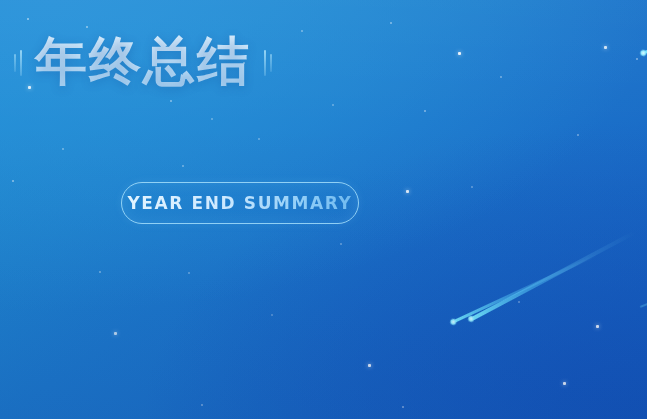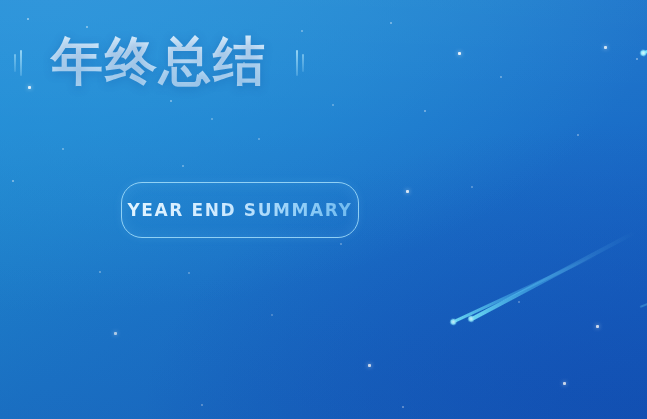--- a/index.html
+++ b/index.html
@@ -53,21 +53,21 @@
     margin-top:-3.5px;
     border-radius:50%;
     background:radial-gradient(circle, #dffaff 0%, #8ae9ff 45%, rgba(120,230,255,0) 75%);
   }
   .meteor.faint { opacity:0.30; }
 
   
   #title-block {
     position:absolute;
     left:14px; top:33px;
-    display:flex; align-items:center; gap:25px;
+    display:flex; align-items:center; gap:9px;
   }
   .tick-group { display:flex; gap:4px; align-items:center; }
   .tick {
     display:block;
     width:2px; height:26px;
     border-radius:1px;
     background:linear-gradient(180deg, rgba(168,224,250,0.85), rgba(168,224,250,0.25));
   }
   .tick.short { height:18px; opacity:0.7; }
 
@@ -83,21 +83,21 @@
     background-clip:text;
     -webkit-text-fill-color:transparent;
     text-shadow:0 2px 10px rgba(10,60,140,0.25);
     padding:2px 4px 6px 4px;
   }
 
   
   #summary-pill {
     position:absolute;
     left:121px; top:182px;
-    width:238px; height:56px;
+    width:238px; height:42px;
     border:1.6px solid rgba(164,223,252,0.85);
     border-radius:21px;
     display:flex; align-items:center; justify-content:center;
     box-shadow:0 0 14px rgba(120,200,255,0.16) inset, 0 0 8px rgba(130,205,255,0.12);
   }
   #summary-pill-label {
     font-family:"DejaVu Sans","Liberation Sans", sans-serif;
     font-size:17px;
     font-weight:700;
     letter-spacing:1.6px;

